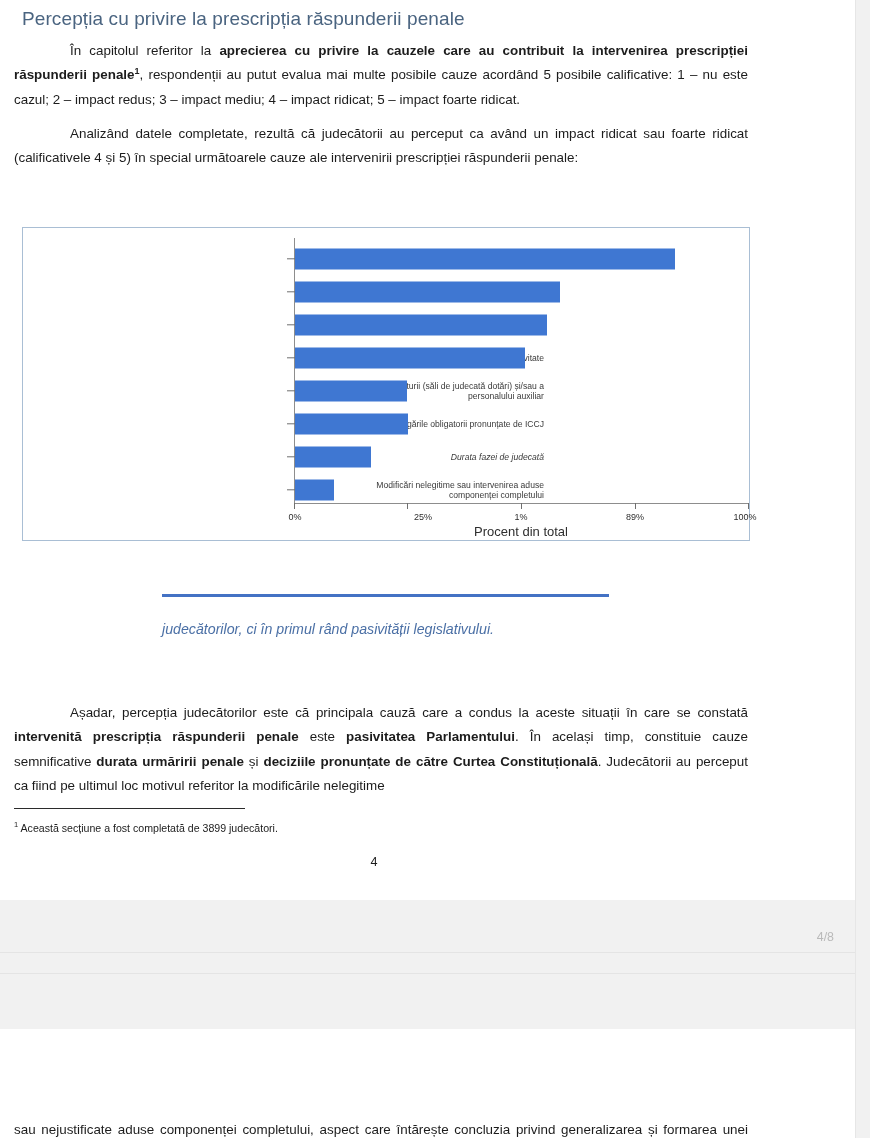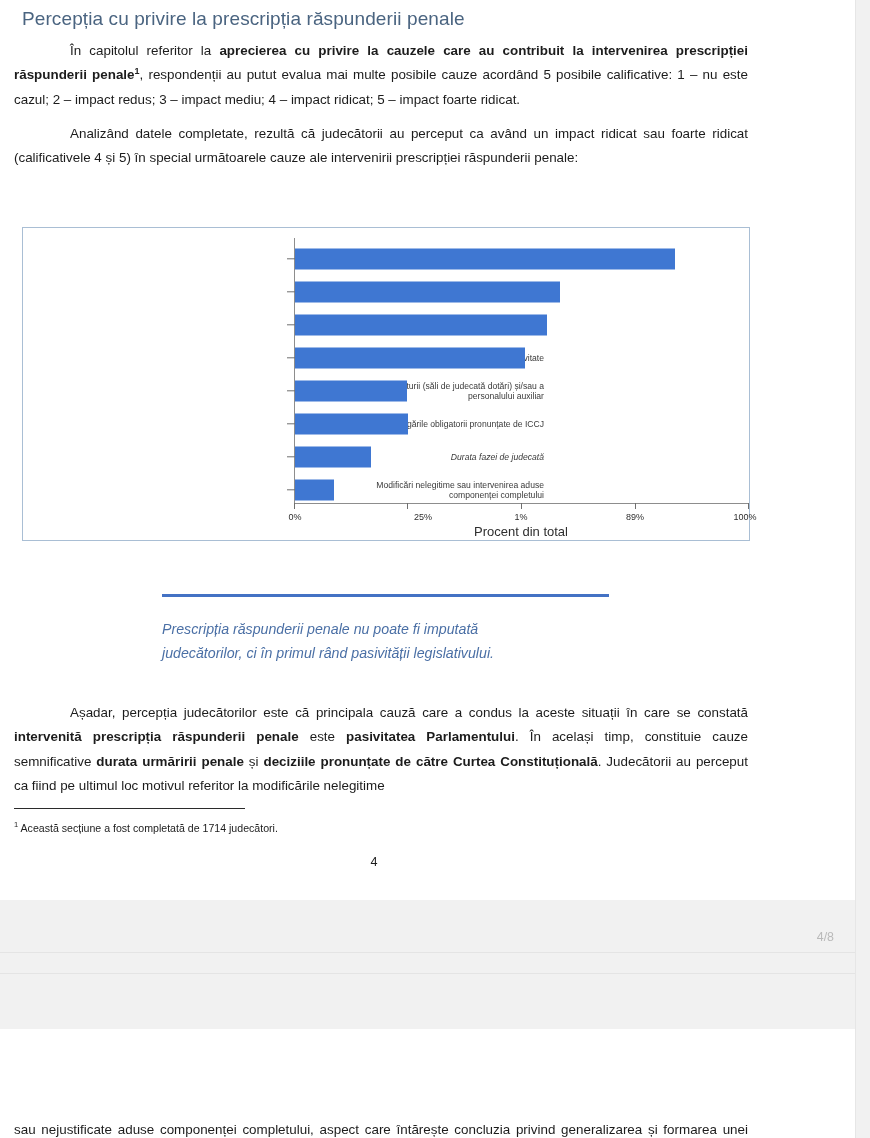--- a/index.html
+++ b/index.html
@@ -306,31 +306,30 @@
         <div class="xtick-label" style="left:612px;">89%</div>
         <div class="xtick-label" style="left:722px;">100%</div>
 
         <div class="x-axis-title">Procent din total</div>
       </div>
     </div>
 
     <div class="quote-block">
       <div class="quote-rule"></div>
       <div class="quote-text">
-        <div>Prescripția răspunderii penale nu poate fi imputată</div>
         <div>judecătorilor, ci în primul rând pasivității legislativului.</div>
       </div>
     </div>
 
     <div class="content" style="top:692px;">
       <p class="body-par"><span>Așadar, percepția judecătorilor este că principala cauză care a condus la aceste situații în care se constată </span><span class="b">intervenită prescripția răspunderii penale</span><span> este </span><span class="b">pasivitatea Parlamentului</span><span>. În același timp, constituie cauze semnificative </span><span class="b">durata urmăririi penale</span><span> și </span><span class="b">deciziile pronunțate de către Curtea Constituțională</span><span>. Judecătorii au perceput ca fiind pe ultimul loc motivul referitor la modificările nelegitime</span></p>
     </div>
 
     <div class="footnote-sep"></div>
-    <div class="footnote-text"><sup>1</sup><span> Această secțiune a fost completată de 1714 judecători.</span></div>
+    <div class="footnote-text"><sup>1</sup><span> Această secțiune a fost completată de 3899 judecători.</span></div>
 
     <div class="page-number">4</div>
 
     <div class="page-indicator">4/8</div>
   </div>
 
   <div class="page-gap"></div>
 
   <div class="page page-2">
     <div class="page2-text">

